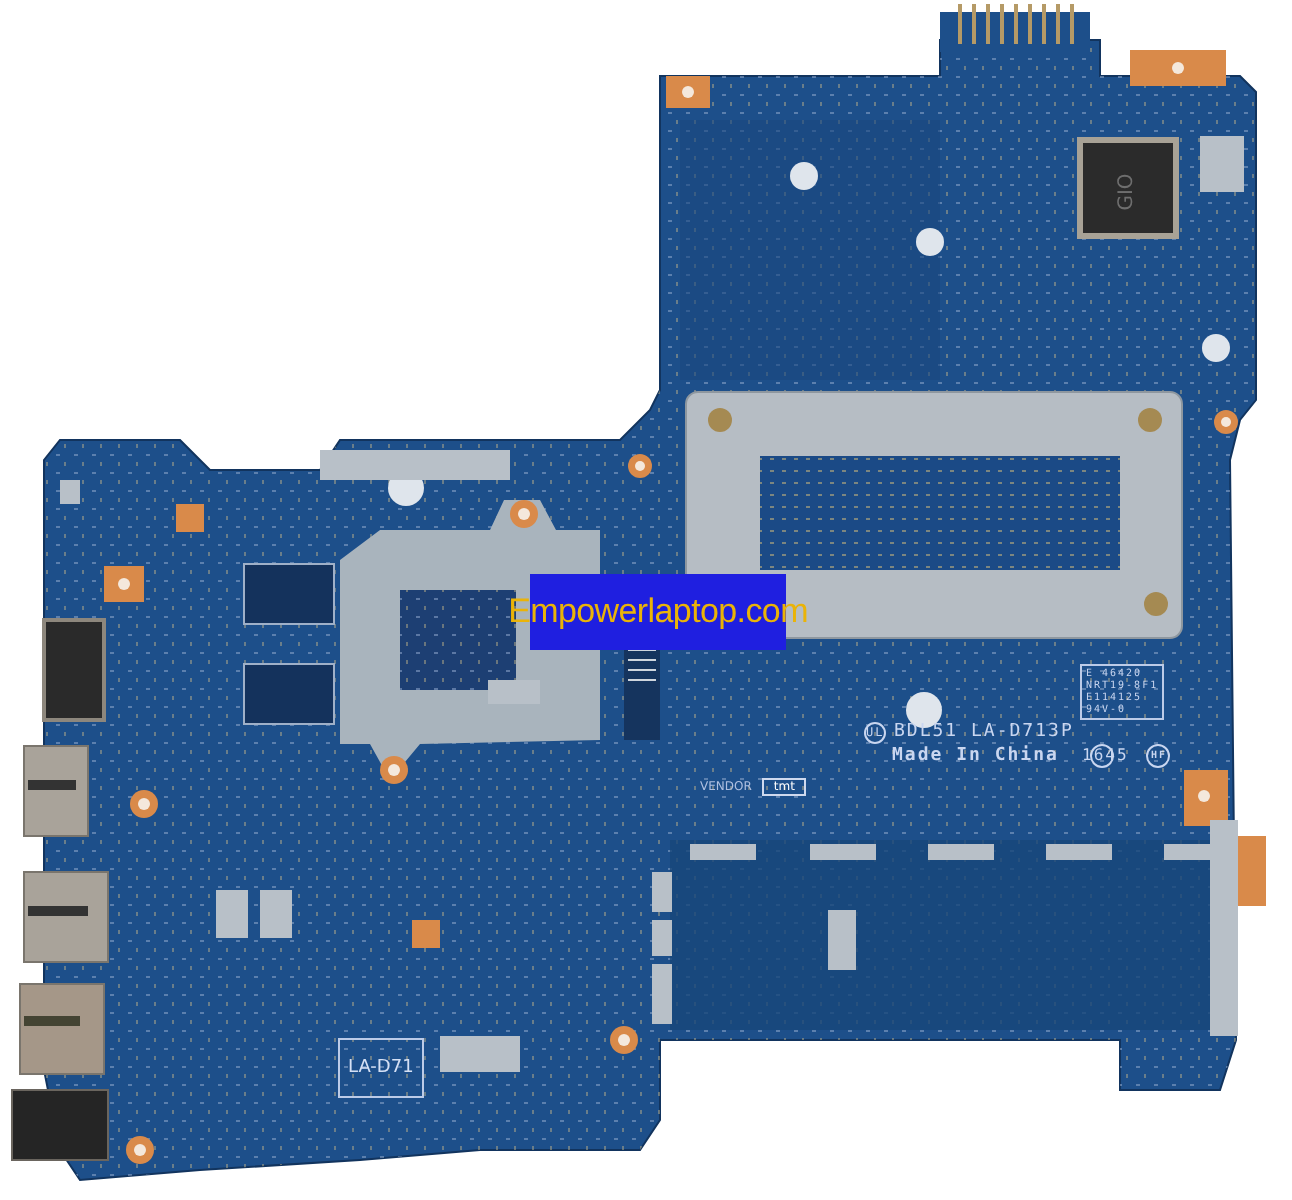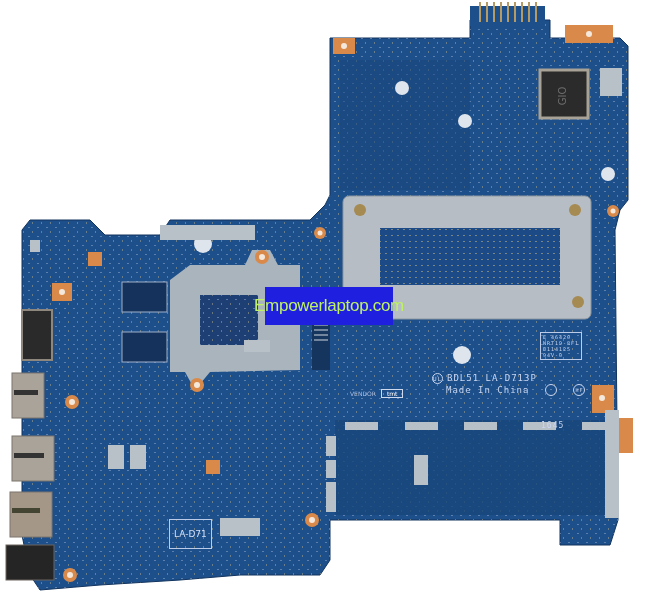--- a/index.html
+++ b/index.html
@@ -1,21 +1,21 @@
 <!DOCTYPE html>
 <html><head>
 <meta charset="utf-8">
 <style>
   html,body{margin:0;padding:0;background:#ffffff;}
   body{width:646px;height:600px;position:relative;overflow:hidden;font-family:"DejaVu Sans Mono",monospace;}
   .abs{position:absolute;}
   svg{position:absolute;left:0;top:0;}
   .silk{color:#c9d6f0;font-family:"DejaVu Sans Mono",monospace;letter-spacing:1px;}
   .watermark{position:absolute;left:265px;top:287px;width:128px;height:38px;background:#1f1fe0;
-    color:#bef264;font-family:"Liberation Sans",sans-serif;font-size:17px;display:flex;align-items:center;justify-content:center;
+    color:#eab308;font-family:"Liberation Sans",sans-serif;font-size:17px;display:flex;align-items:center;justify-content:center;
     letter-spacing:-0.3px;}
   .label-box{position:absolute;border:1px solid #bccbe8;color:#d5e0f5;font-family:"DejaVu Sans",sans-serif;font-size:9px;
     padding:9px 4px;}
 </style>
 </head>
 <body>
 
 <svg width="646" height="600" viewBox="0 0 646 600">
   <defs>
     <pattern id="dots" width="9" height="9" patternUnits="userSpaceOnUse">
@@ -144,32 +144,32 @@
     <line x1="314" y1="335" x2="328" y2="335"></line>
       <line x1="314" y1="340" x2="328" y2="340"></line>
   </g>
 </svg>
 
 <div class="watermark">
   <span>Empowerlaptop.com</span>
 </div>
 
 <div class="abs silk" style="left:432px;top:360px;font-size:9px;line-height:12px;">
-  <div style="display:flex;align-items:center;gap:4px;margin-top:12px;">
+  <div style="display:flex;align-items:center;gap:4px;">
     <span style="display:inline-block;width:9px;height:9px;border:1px solid #c9d6f0;border-radius:50%;font-size:6px;line-height:9px;text-align:center;">UL</span>
     <span>BDL51  LA-D713P</span>
   </div>
-  <div style="padding-left:14px;display:flex;align-items:center;gap:16px;">
+  <div style="padding-left:14px;display:flex;align-items:center;gap:16px;font-weight:bold;">
     <span>Made In China</span>
     <span style="display:inline-block;width:10px;height:10px;border:1px solid #c9d6f0;border-radius:50%;"></span>
     <span style="display:inline-block;width:10px;height:10px;border:1px solid #c9d6f0;border-radius:50%;font-size:5px;line-height:10px;text-align:center;">HF</span>
   </div>
 </div>
 
-<div class="abs silk" style="left:541px;top:373px;font-size:8px;margin-top:48px;">1645</div>
+<div class="abs silk" style="left:541px;top:373px;font-size:8px;">1645</div>
 
 <div class="abs silk" style="left:540px;top:332px;font-size:5px;line-height:6px;border:1px solid #bccbe8;padding:1px 2px;">
   <div>E 46420</div>
   <div>NRT19-8F1</div>
   <div>E114125</div>
   <div>94V-0</div>
 </div>
 
 <div class="abs" style="left:350px;top:389px;display:flex;align-items:center;gap:5px;">
   <span style="color:#aebfe0;font-size:6px;font-family:'DejaVu Sans',sans-serif;">VENDOR</span>

